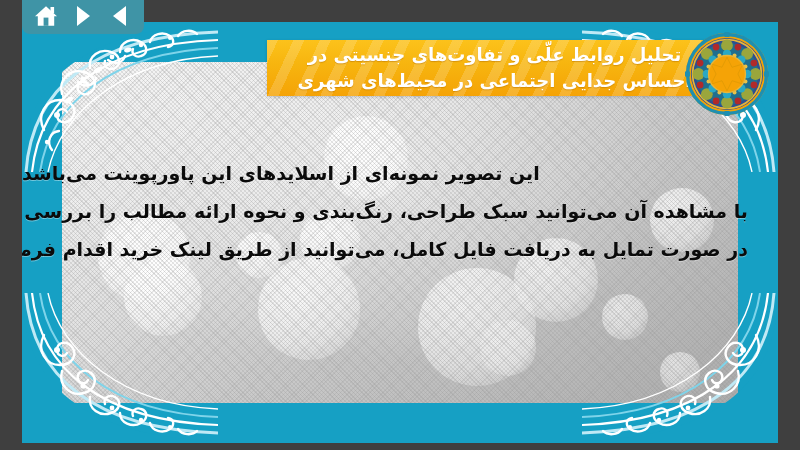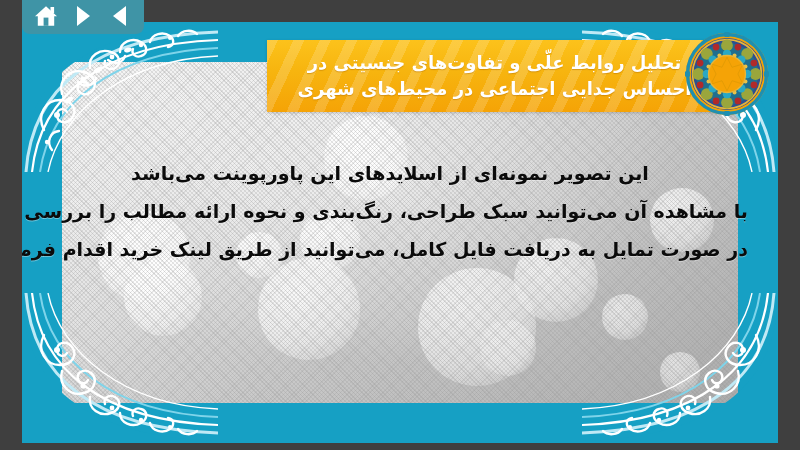--- a/index.html
+++ b/index.html
@@ -58,43 +58,43 @@
 
   
   .corner{position:absolute;width:196px;height:150px;pointer-events:none;}
   .c-tl{left:0;top:0;}
   .c-tr{right:0;top:0;transform:scaleX(-1);}
   .c-bl{left:0;bottom:0;transform:scaleY(-1);}
   .c-br{right:0;bottom:0;transform:scale(-1,-1);}
 
   
   .banner{
-    position:absolute;left:245px;top:18px;width:455px;height:72px;
+    position:absolute;left:245px;top:18px;width:455px;height:56px;
     background:
       repeating-linear-gradient(115deg, rgba(255,255,255,.17) 0 10px, rgba(255,255,255,0) 10px 24px),
       linear-gradient(180deg,#fcc21b 0%,#f7b50f 42%,#f5a306 100%);
     z-index:20;
     display:flex;flex-direction:column;align-items:center;justify-content:center;
     box-shadow:0 1px 3px rgba(0,0,0,.18);
   }
   .banner-line{
     color:#ffffff;
     font-size:18px;font-weight:bold;line-height:1.45;
     text-shadow:0 1px 1px rgba(190,120,0,.55);
     white-space:nowrap;
     letter-spacing:.2px;
   }
   .medallion{
     position:absolute;left:663px;top:10px;width:84px;height:84px;z-index:30;
   }
 
   
   .body-text{
-    position:absolute;left:10px;right:30px;top:132px;
-    text-align:center;
+    position:absolute;left:0;right:30px;top:132px;
+    text-align:left;
     z-index:15;
   }
   .body-line{
     color:#0b0b0b;
     font-size:19px;
     font-weight:600;
     line-height:38px;
     white-space:nowrap;
     text-shadow:0 1px 0 rgba(255,255,255,.35);
   }

